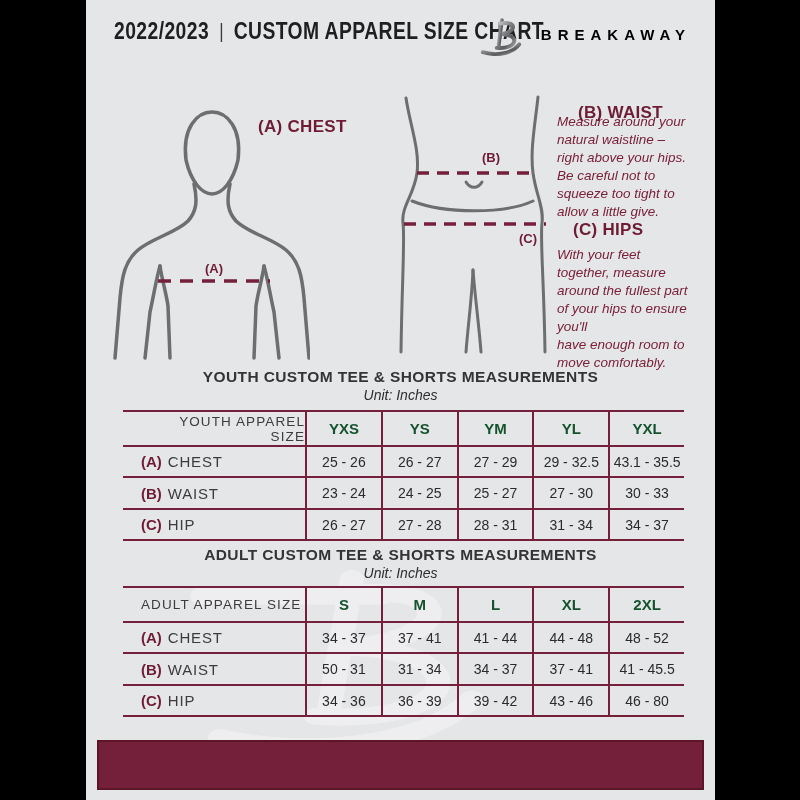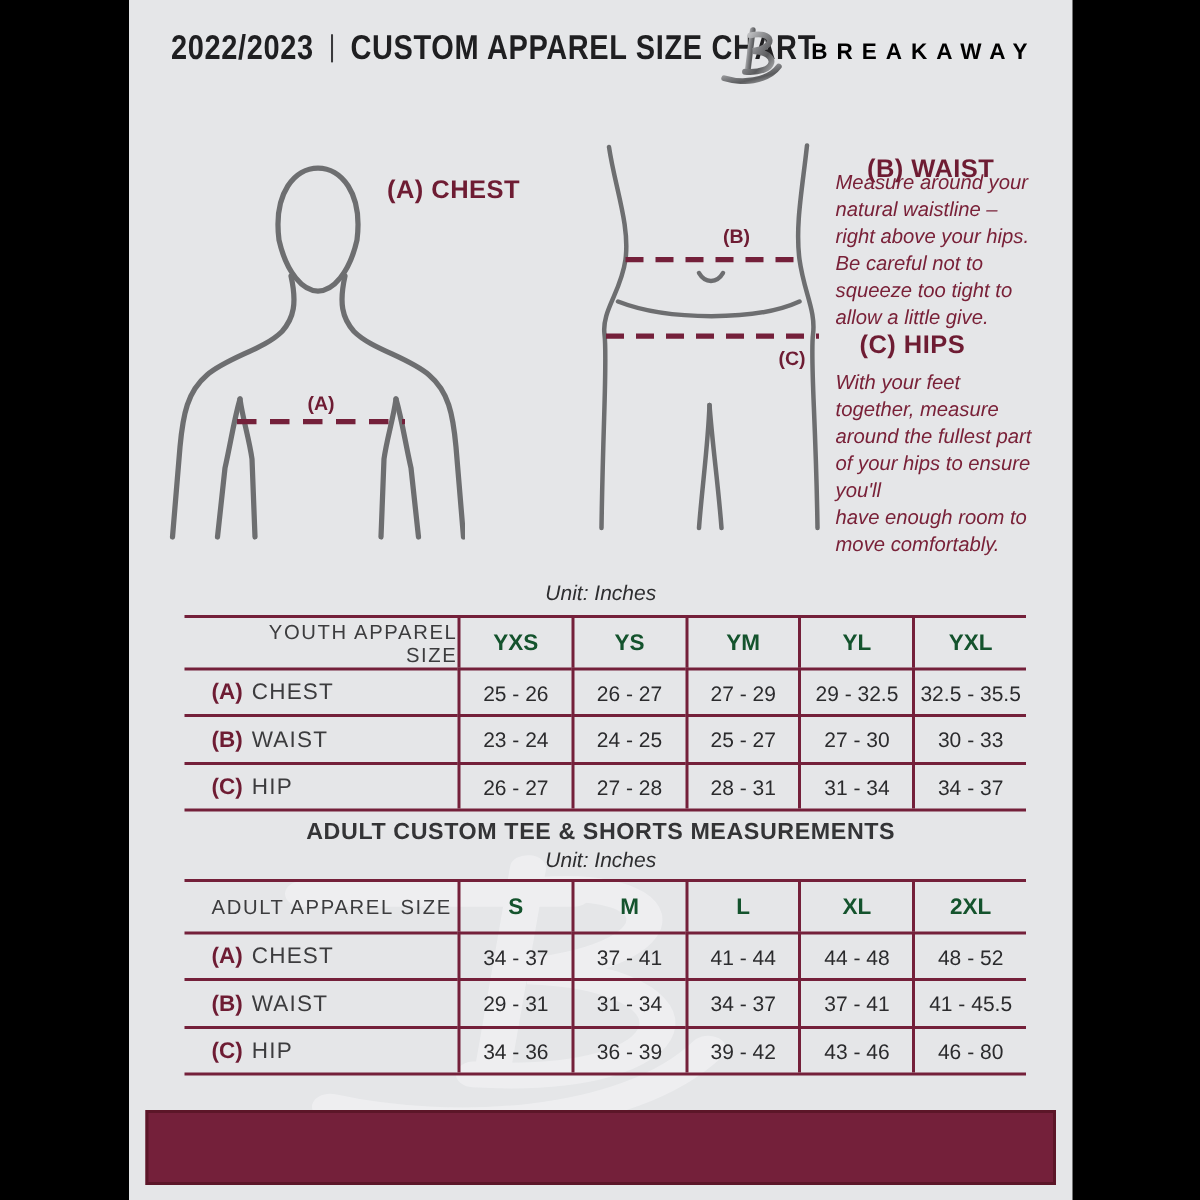--- a/index.html
+++ b/index.html
@@ -153,20 +153,21 @@
 
   <svg class="watermark" width="360" height="215" viewBox="0 0 60 50" preserveAspectRatio="none">
     <g fill="none" stroke="#f6f6f8" stroke-width="4" stroke-linecap="round">
       <path d="M 6 13 L 36 13"></path>
       <path d="M 31 9 L 27 41"></path>
       <path d="M 29 13 C 47 9 50 22 31 25 C 52 26 50 43 25 41"></path>
       <path d="M 9 46 C 22 50 42 49 51 37"></path>
     </g>
   </svg>
 
+  <div class="section-title" style="top:368px;">YOUTH CUSTOM TEE &amp; SHORTS MEASUREMENTS</div>
   <div class="section-unit" style="top:387px;">Unit: Inches</div>
 
   <div class="size-table" style="top:410px;">
     <div class="cell lab">
         <span class="size-head-label">YOUTH APPAREL SIZE</span>
       </div>
     <div class="cell vline">
         <span class="size-col-head">YXS</span>
       </div>
     <div class="cell vline">
@@ -192,21 +193,21 @@
     <div class="cell vline hline">
         <span class="val">26 - 27</span>
       </div>
     <div class="cell vline hline">
         <span class="val">27 - 29</span>
       </div>
     <div class="cell vline hline">
         <span class="val">29 - 32.5</span>
       </div>
     <div class="cell vline hline">
-        <span class="val">32.5 - 35.5</span>
+        <span class="val">43.1 - 35.5</span>
       </div>
 
     <div class="cell lab hline">
         <span class="row-key">(B)</span>
         <span class="row-label">WAIST</span>
       </div>
     <div class="cell vline hline">
         <span class="val">23 - 24</span>
       </div>
     <div class="cell vline hline">
@@ -284,21 +285,21 @@
       </div>
     <div class="cell vline hline">
         <span class="val">48 - 52</span>
       </div>
 
     <div class="cell lab hline">
         <span class="row-key">(B)</span>
         <span class="row-label">WAIST</span>
       </div>
     <div class="cell vline hline">
-        <span class="val">29 - 31</span>
+        <span class="val">50 - 31</span>
       </div>
     <div class="cell vline hline">
         <span class="val">31 - 34</span>
       </div>
     <div class="cell vline hline">
         <span class="val">34 - 37</span>
       </div>
     <div class="cell vline hline">
         <span class="val">37 - 41</span>
       </div>

